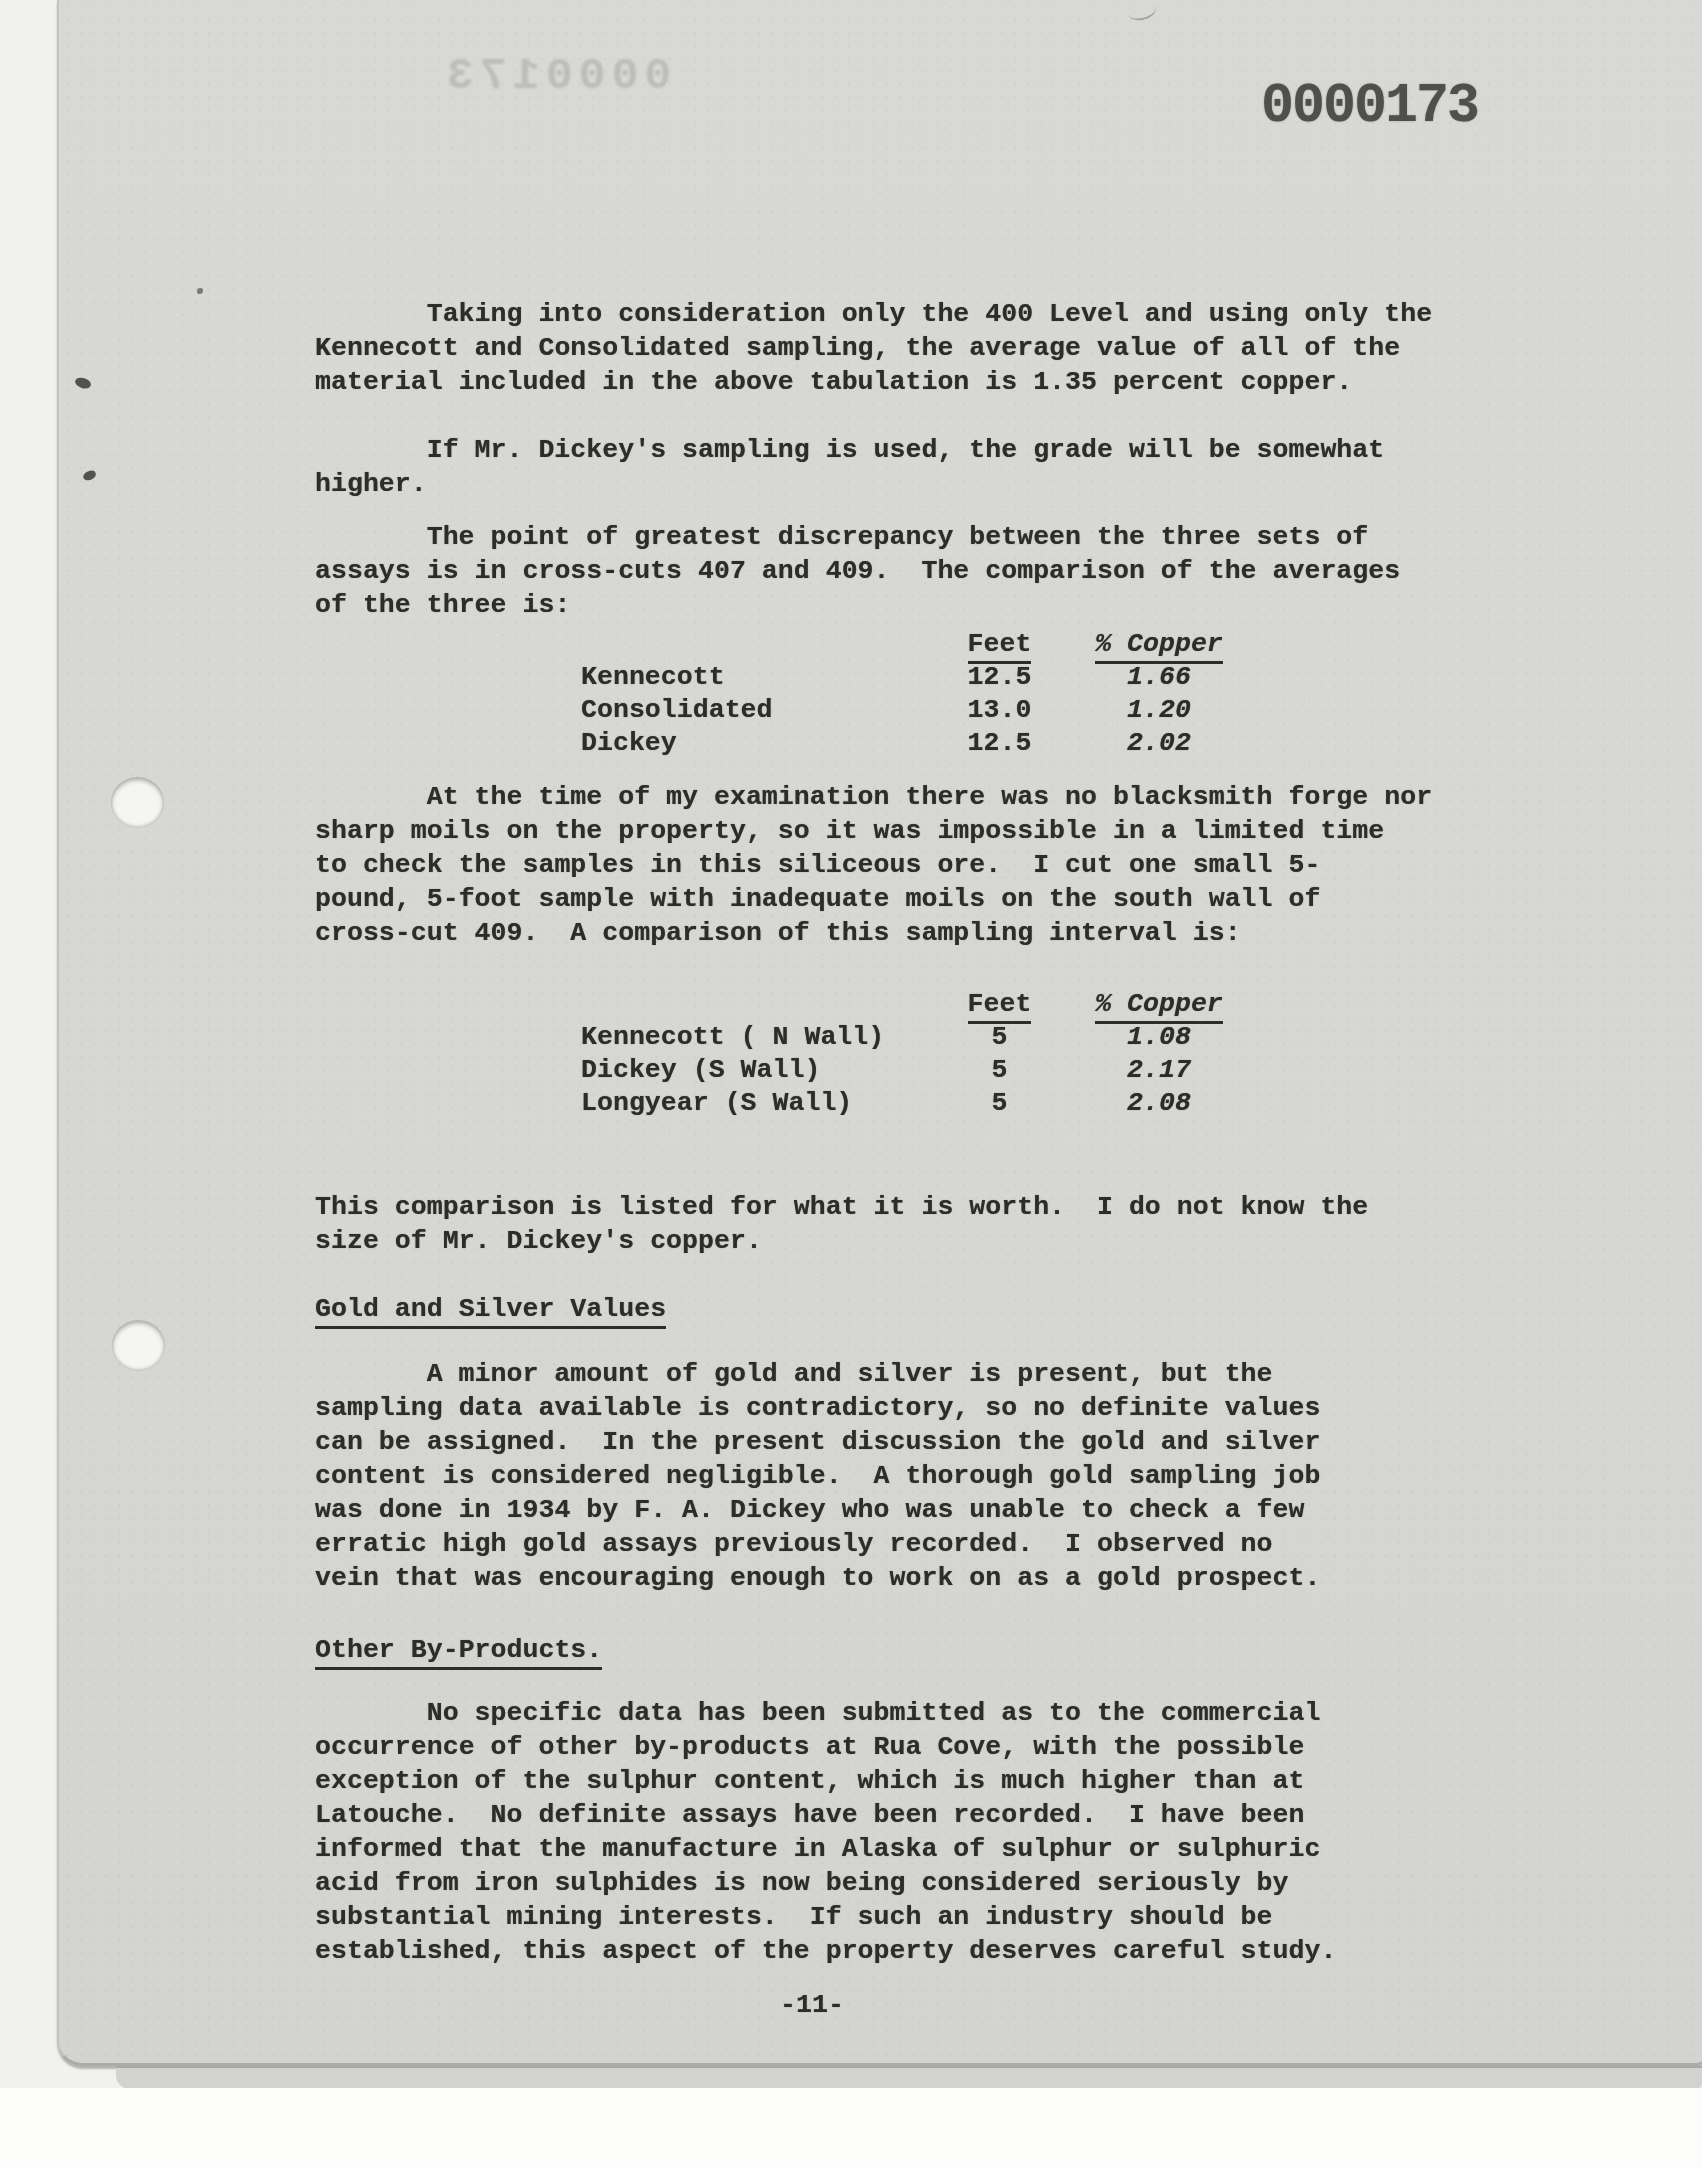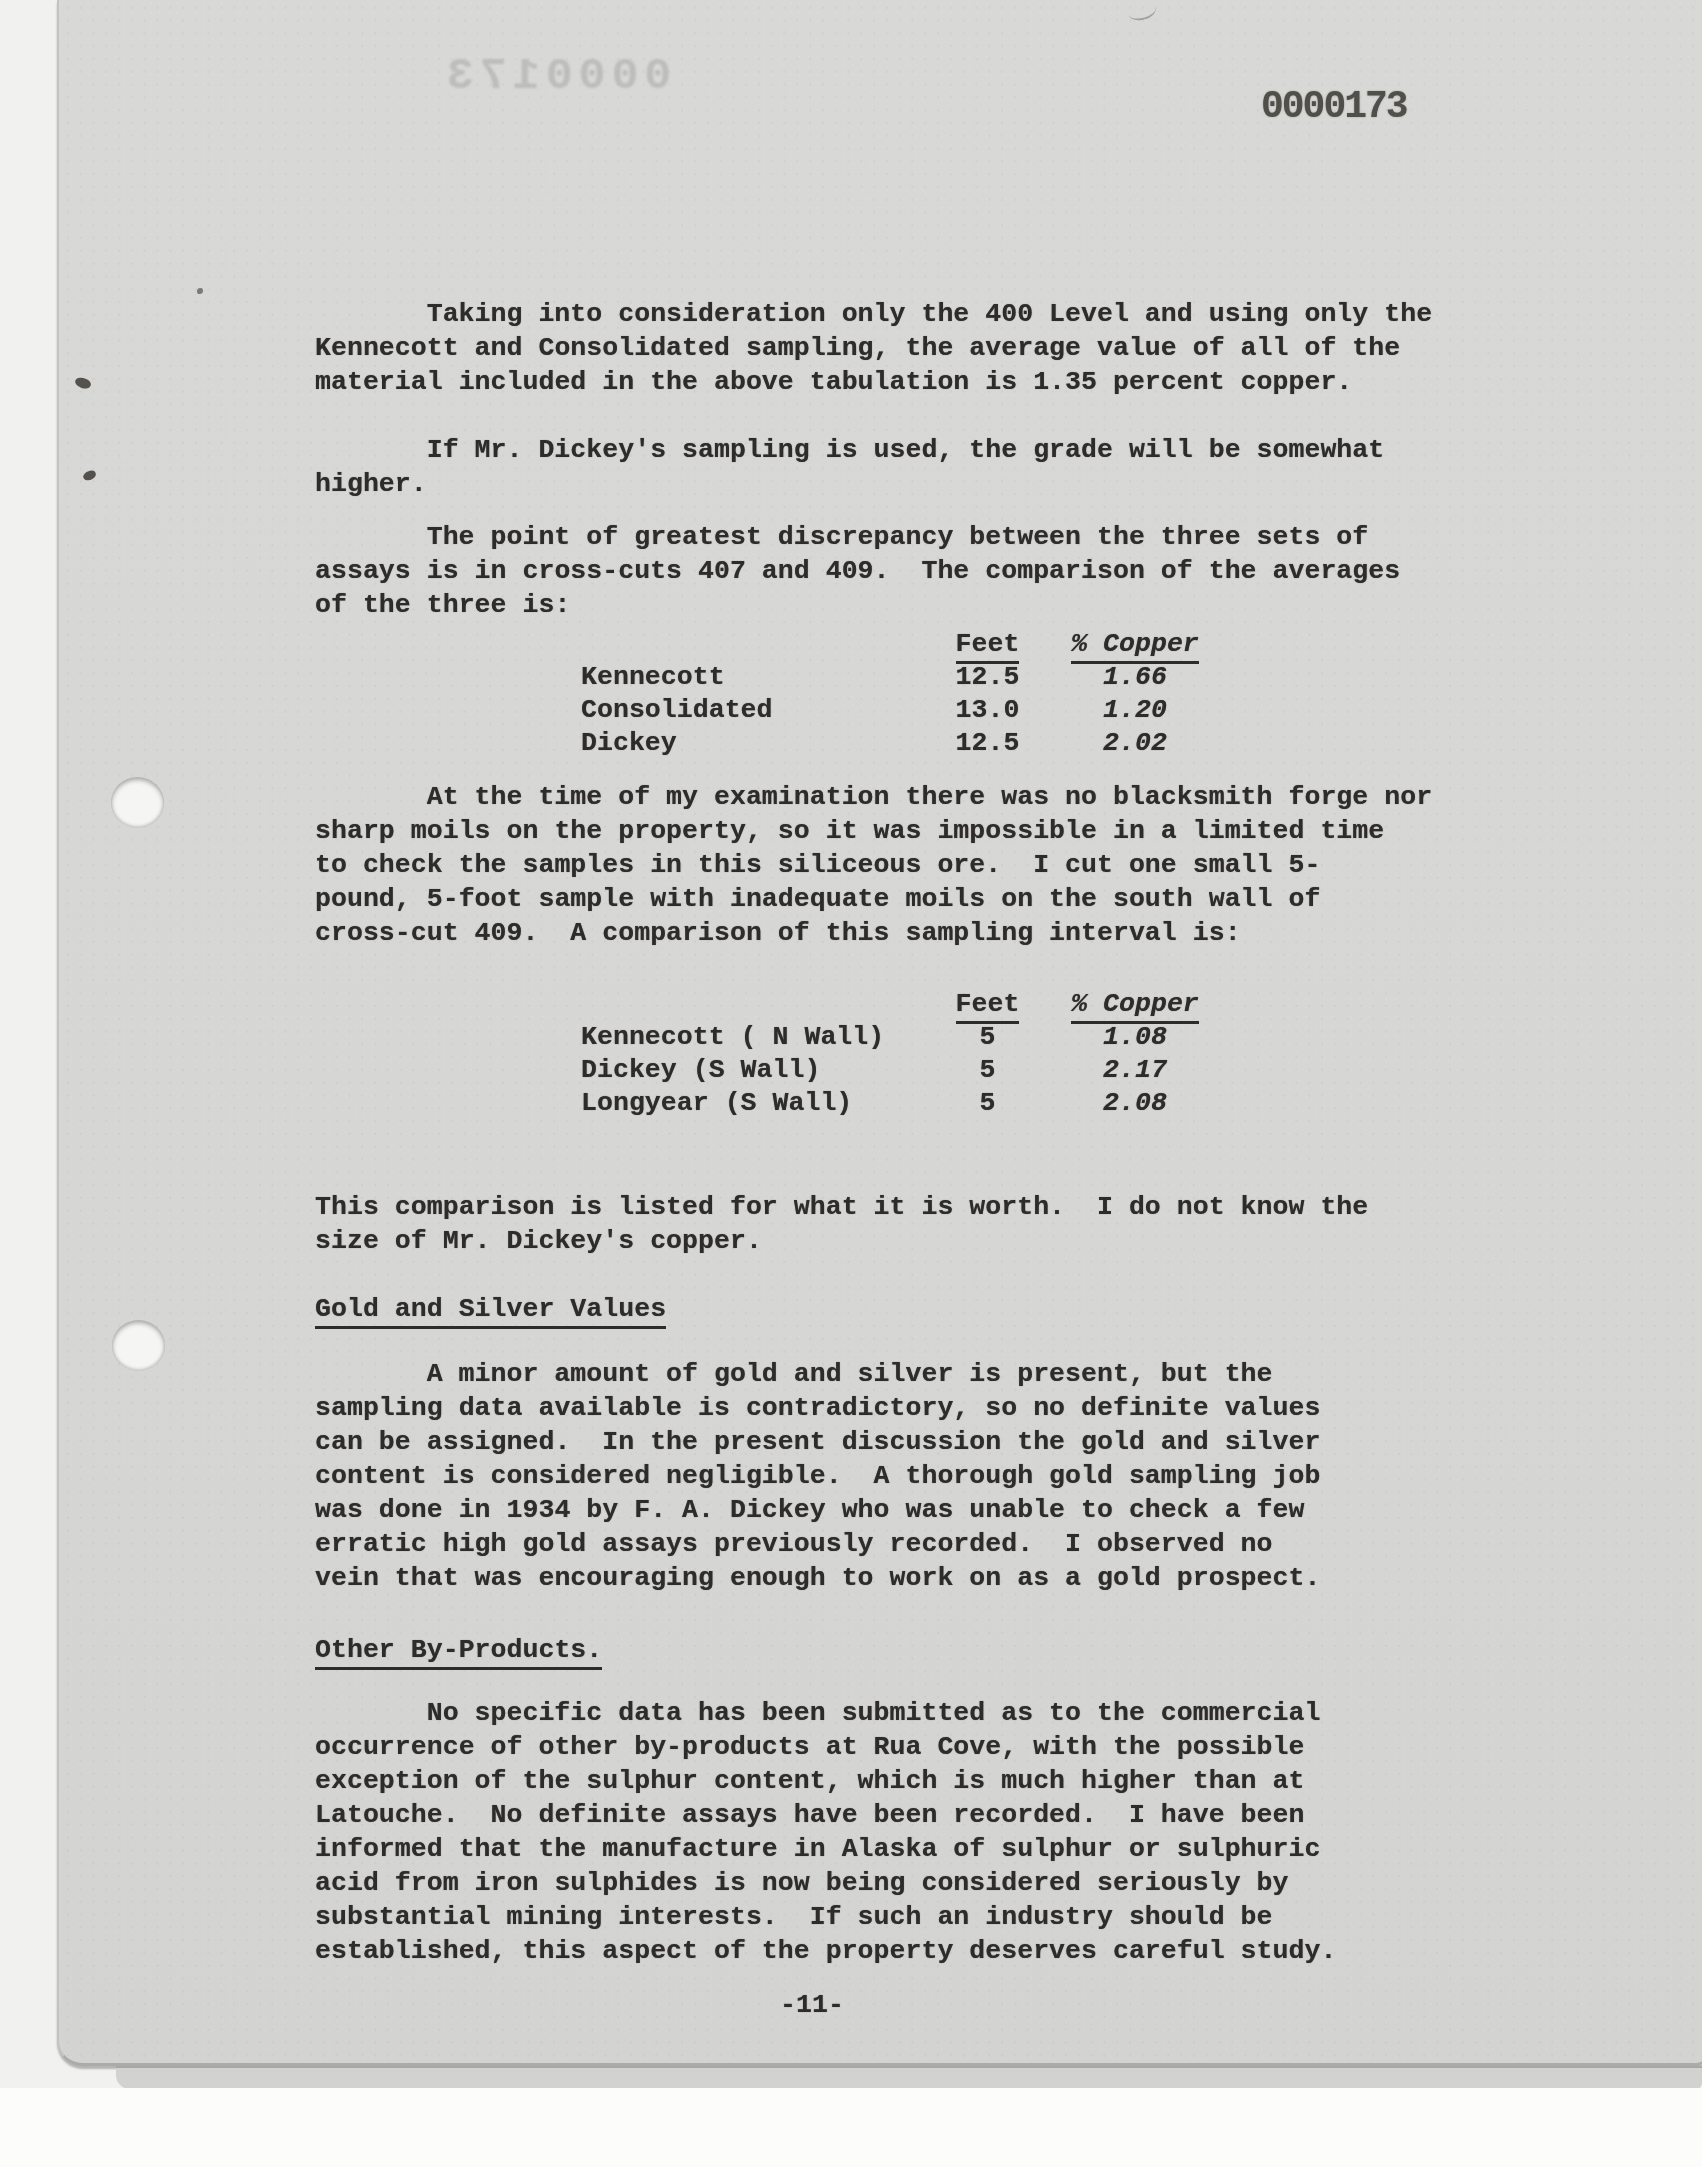--- a/index.html
+++ b/index.html
@@ -50,27 +50,27 @@
   .txt{
     position:absolute;color:#2e2c29;font-weight:700;
     font-size:26.6px;line-height:34px;white-space:pre-wrap;
     text-shadow:0 0 1px rgba(46,44,41,0.6);
   }
   .para{left:315px;width:1153px;}
   .indent{text-indent:7ch;}
   .underl{border-bottom:3px solid currentColor;padding-bottom:2px;}
   
   .dtable{position:absolute;left:581px;}
-  .trow{display:grid;grid-template-columns:350px 113px 182px;height:33px;}
+  .trow{display:grid;grid-template-columns:350px 113px 182px;height:33px;gap:12px;}
   .c-feet{text-align:center;}
   .c-copper{text-align:center;font-style:italic;}
   
   .stamp{
     position:absolute;left:1261px;top:79px;
-    font-size:38px;line-height:55px;letter-spacing:-2px;font-weight:700;
+    font-size:55px;line-height:55px;letter-spacing:-2px;font-weight:700;
     color:#45443f;opacity:.92;text-shadow:0 0 2px rgba(69,68,63,0.45);
   }
   .bleed{
     position:absolute;left:441px;top:51px;width:max-content;
     font-size:45px;line-height:51px;letter-spacing:5.9px;font-weight:700;
     color:#a3a3a0;opacity:.5;filter:blur(1.3px);transform:scaleX(-1);
   }
   .pagenum{left:780px;top:1988px;}
 </style>
 </head>

